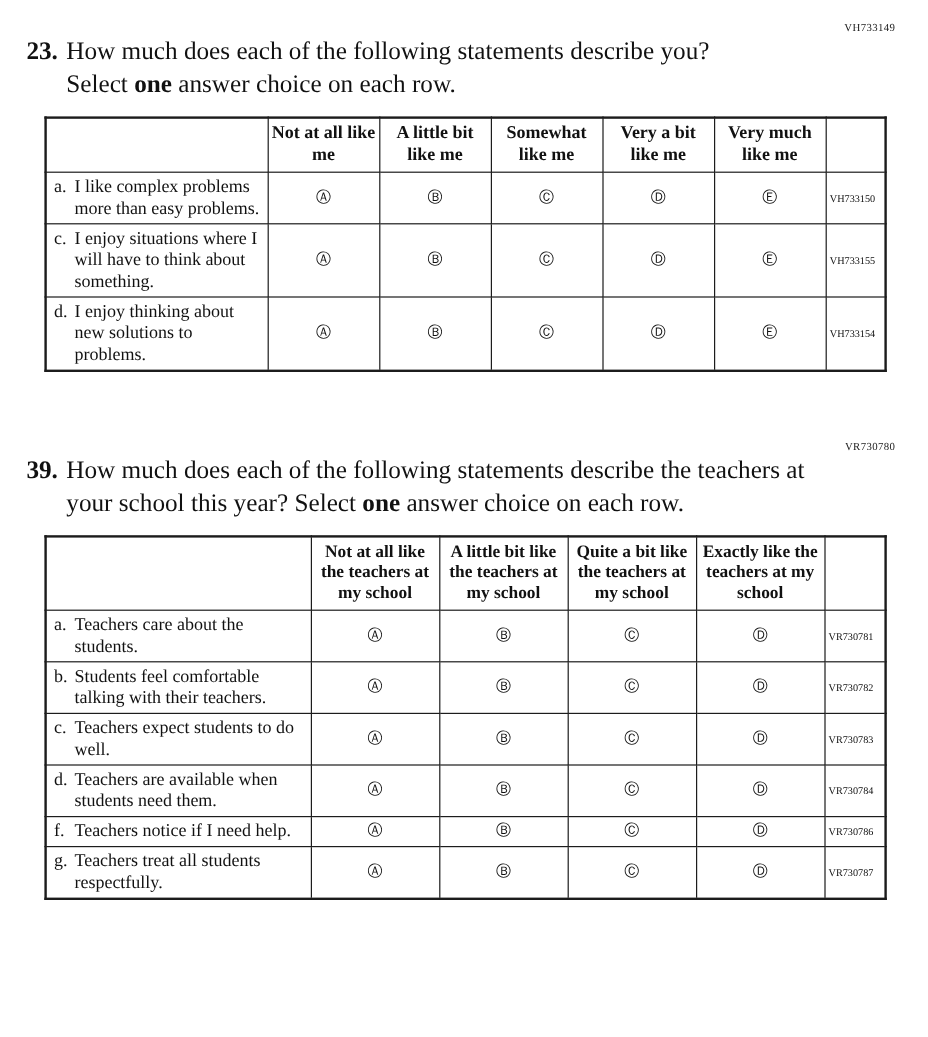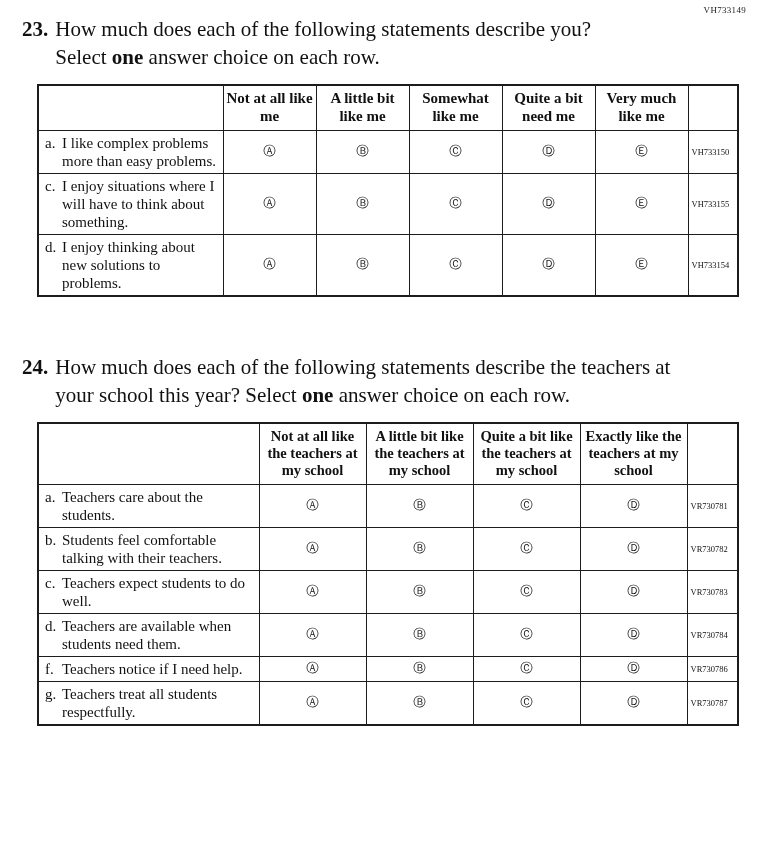--- a/index.html
+++ b/index.html
@@ -1,18 +1,18 @@
 <!DOCTYPE html>
 <html><head>
 <meta charset="utf-8">
 <style>
   html, body { margin: 0; padding: 0; background: #ffffff; }
   .page {
     width: 773px; height: 844px; box-sizing: border-box;
-    padding-top: 5px; overflow: hidden; background: #ffffff;
+    padding-top: 18px; overflow: hidden; background: #ffffff;
     font-family: "Liberation Serif", serif; color: #111111;
   }
   .form-code {
     text-align: right; padding-right: 27px; font-size: 9px;
     letter-spacing: 0.3px; color: #222222;
   }
   .prompt { margin: 1px 0 0 22px; display: flex; font-size: 21px; line-height: 1.32; }
   .qnum { font-weight: 700; margin-right: 7px; flex: 0 0 auto; }
   .q23 .qtext { max-width: 578px; }
   .q24 .qtext { max-width: 628px; }
@@ -50,21 +50,21 @@
       <span class="qnum">23.</span>
       <span class="qtext"><span>How much does each of the following statements describe you? Select </span><b>one</b><span> answer choice on each row.</span></span>
     </div>
     <table class="survey-table">
         <thead>
           <tr>
             <th class="stmt-col"></th>
             <th class="opt-col">Not at all like me</th>
             <th class="opt-col">A little bit like me</th>
             <th class="opt-col">Somewhat like me</th>
-            <th class="opt-col">Quite a bit need me</th>
+            <th class="opt-col">Very a bit like me</th>
             <th class="opt-col">Very much like me</th>
             <th class="code-col"></th>
           </tr>
         </thead>
         <tbody>
           <tr>
             <td class="stmt"><span class="lab">a.</span><span class="txt">I like complex problems more than easy problems.</span></td>
             <td class="opt">Ⓐ</td>
             <td class="opt">Ⓑ</td>
             <td class="opt">Ⓒ</td>
@@ -88,22 +88,23 @@
             <td class="opt">Ⓒ</td>
             <td class="opt">Ⓓ</td>
             <td class="opt">Ⓔ</td>
             <td class="rowcode">VH733154</td>
           </tr>
         </tbody>
       </table>
   </section>
 
   <section class="qblock q24 q24-block-gap">
+    <div class="form-code">VR730780</div>
     <div class="prompt">
-      <span class="qnum">24.</span>
+      <span class="qnum">39.</span>
       <span class="qtext"><span>How much does each of the following statements describe the teachers at your school this year? Select </span><b>one</b><span> answer choice on each row.</span></span>
     </div>
     <table class="survey-table">
         <thead>
           <tr>
             <th class="stmt-col"></th>
             <th class="opt-col">Not at all like the teachers at my school</th>
             <th class="opt-col">A little bit like the teachers at my school</th>
             <th class="opt-col">Quite a bit like the teachers at my school</th>
             <th class="opt-col">Exactly like the teachers at my school</th>

